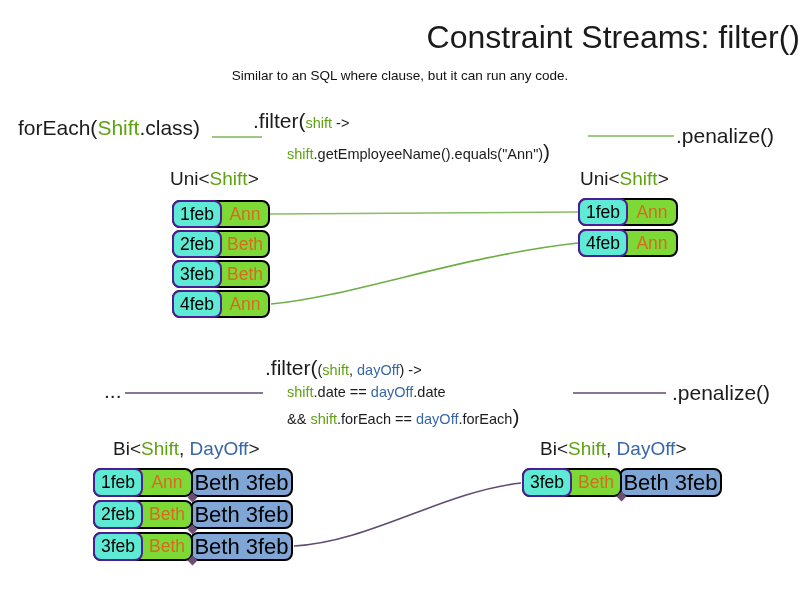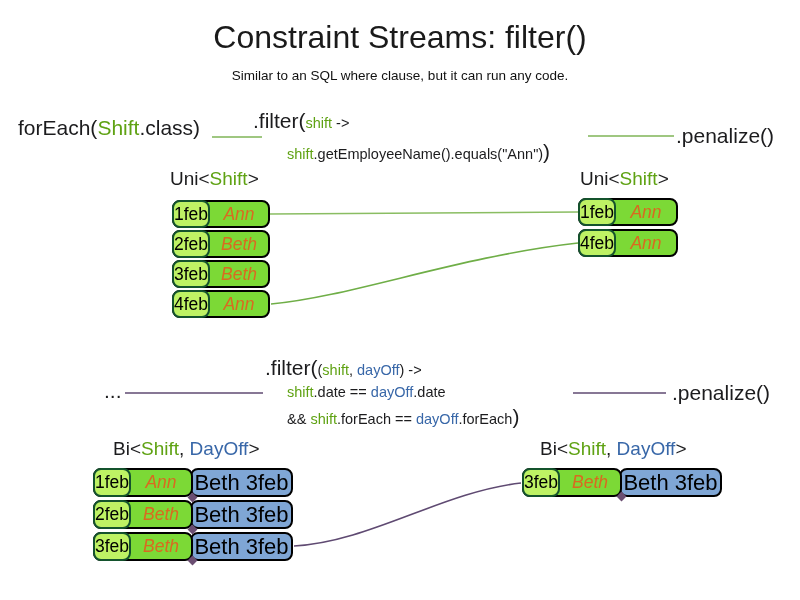--- a/index.html
+++ b/index.html
@@ -1,33 +1,33 @@
 <!DOCTYPE html>
 <html><head>
 <meta charset="utf-8">
 <style>
   html,body{margin:0;padding:0;background:#ffffff;}
   body{font-family:"Liberation Sans","DejaVu Sans",sans-serif;color:#1c1c1e;}
   .slide{position:relative;width:800px;height:600px;background:#ffffff;overflow:hidden;}
   .abs{position:absolute;white-space:nowrap;}
   .center{left:0;width:800px;text-align:center;}
-  .title{font-size:32px;line-height:38px;color:#1a1a1a;}
+  .title{font-size:32px;line-height:38px;color:#1a1a1a;text-align:right;}
   .subtitle{font-size:13.5px;line-height:16px;color:#111111;}
   .lg{font-size:21px;line-height:24px;}
   .sm{font-size:14.5px;}
   .label{font-size:19px;line-height:22px;}
   .green{color:#5fa213;}
   .blue{color:#3867a8;}
-  .orange{color:#d96a20;font-style:italic;}
+  .orange{color:#d96a20;}
   .codeline span{vertical-align:baseline;}
   
   .row{position:absolute;display:flex;box-sizing:border-box;background:#7cd936;
        border:2px solid #000;border-radius:8px;}
-  .datebox{box-sizing:border-box;width:38px;margin:-2px 0 -2px -2px;
-       border:2px solid #14532d;border-radius:8px;background:#bef264;
+  .datebox{box-sizing:border-box;width:50px;margin:-2px 0 -2px -2px;
+       border:2px solid #4c1d95;border-radius:8px;background:#5eead4;
        display:flex;align-items:center;justify-content:center;
        font-size:17.5px;color:#000;}
   .namecell{flex:1;display:flex;align-items:center;justify-content:center;
        font-size:17.5px;}
   .birow{position:absolute;display:flex;}
   .greenpart{display:flex;width:100px;box-sizing:border-box;background:#7cd936;
        border:2px solid #000;border-radius:8px;position:relative;z-index:2;}
   .bluepart{width:103px;margin-left:-3px;box-sizing:border-box;background:#7fa6d5;
        border:2px solid #000;border-radius:8px;position:relative;z-index:1;
        display:flex;align-items:center;justify-content:center;

